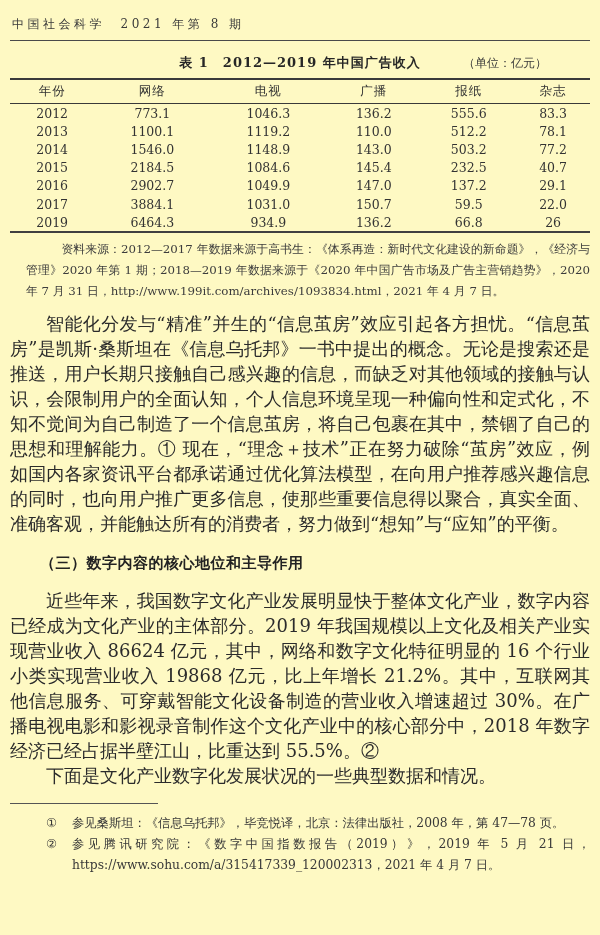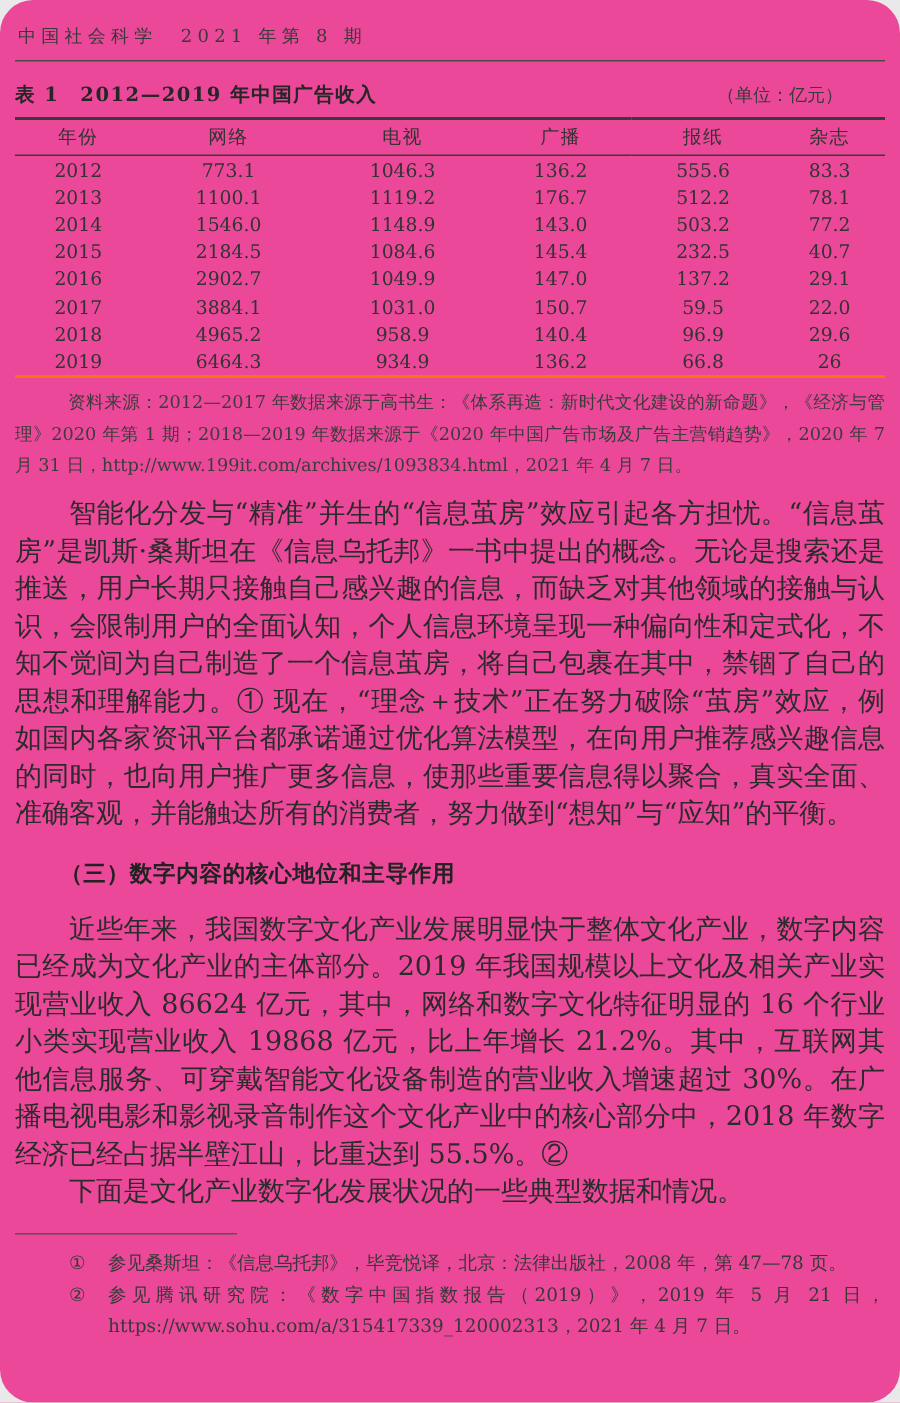--- a/index.html
+++ b/index.html
@@ -1,59 +1,59 @@
 <!DOCTYPE html>
 <html><head>
 <meta charset="utf-8">
 <style>
   html,body{margin:0;padding:0;background:#e9e9e9;}
   .page{
     position:relative;
     width:600px;height:935px;
     margin:0 auto;
-    background:#ec4899;
+    background:#fef9c3;
     color:#2e2e2e;
     font-family:"DejaVu Serif","Liberation Serif",serif;
     box-sizing:border-box;
     padding:14px 10px 0 10px;
     overflow:hidden;
-    border-radius:22px;
   }
   .running-head{
     font-size:12px;
     letter-spacing:3.5px;
     color:#3a3a3a;
     margin:2px 0 7px 2px;
     white-space:nowrap;
   }
   .head-rule{
     border:none;border-top:1.5px solid #4a4a4a;
     margin:0 0 13px 0;
   }
   .caption-row{
     position:relative;
     height:20px;
     margin:0 0 4px 0;
   }
   .caption-row .caption{
     position:absolute;left:0;right:0;
+    text-align:center;
     font-size:13px;font-weight:bold;
     color:#262626;
     letter-spacing:1px;
   }
   .caption-row .unit{
-    position:absolute;right:28px;top:1px;
+    position:absolute;right:43px;top:1px;
     font-size:12px;font-weight:normal;
     color:#3a3a3a;
   }
   table.data{
     width:580px;
     border-collapse:collapse;
     border-top:2px solid #3a3a3a;
-    border-bottom:2px solid #f97316;
+    border-bottom:2px solid #404040;
     font-size:12.5px;
     color:#333;
     margin:0 0 6px 0;
   }
   table.data th{
     font-weight:normal;
     font-size:12.5px;
     padding:3px 0 3px 0;
     border-bottom:1.2px solid #3a3a3a;
     letter-spacing:1px;
@@ -63,21 +63,21 @@
     padding:1.6px 0;
     font-family:"DejaVu Serif","Liberation Serif",serif;
     margin-top:13px;
   }
   .source-note{
     font-size:11.8px;
     line-height:21px;
     text-indent:3em;
     text-align:justify;
     color:#3c3c3c;
-    margin:3px 0 9px 0;
+    margin:3px 0 9px 16px;
     overflow-wrap:anywhere;
   }
   p.body{
     font-size:18px;
     line-height:25px;
     text-indent:2em;
     text-align:justify;
     margin:0;
     color:#2b2b2b;
   }
@@ -145,21 +145,21 @@
           <td>773.1</td>
           <td>1046.3</td>
           <td>136.2</td>
           <td>555.6</td>
           <td>83.3</td>
         </tr>
         <tr>
           <td>2013</td>
           <td>1100.1</td>
           <td>1119.2</td>
-          <td>176.7</td>
+          <td>110.0</td>
           <td>512.2</td>
           <td>78.1</td>
         </tr>
         <tr>
           <td>2014</td>
           <td>1546.0</td>
           <td>1148.9</td>
           <td>143.0</td>
           <td>503.2</td>
           <td>77.2</td>
@@ -180,28 +180,20 @@
           <td>137.2</td>
           <td>29.1</td>
         </tr>
         <tr>
           <td>2017</td>
           <td>3884.1</td>
           <td>1031.0</td>
           <td>150.7</td>
           <td>59.5</td>
           <td>22.0</td>
-        </tr>
-        <tr>
-          <td>2018</td>
-          <td>4965.2</td>
-          <td>958.9</td>
-          <td>140.4</td>
-          <td>96.9</td>
-          <td>29.6</td>
         </tr>
         <tr>
           <td>2019</td>
           <td>6464.3</td>
           <td>934.9</td>
           <td>136.2</td>
           <td>66.8</td>
           <td>26</td>
         </tr>
       </tbody>

